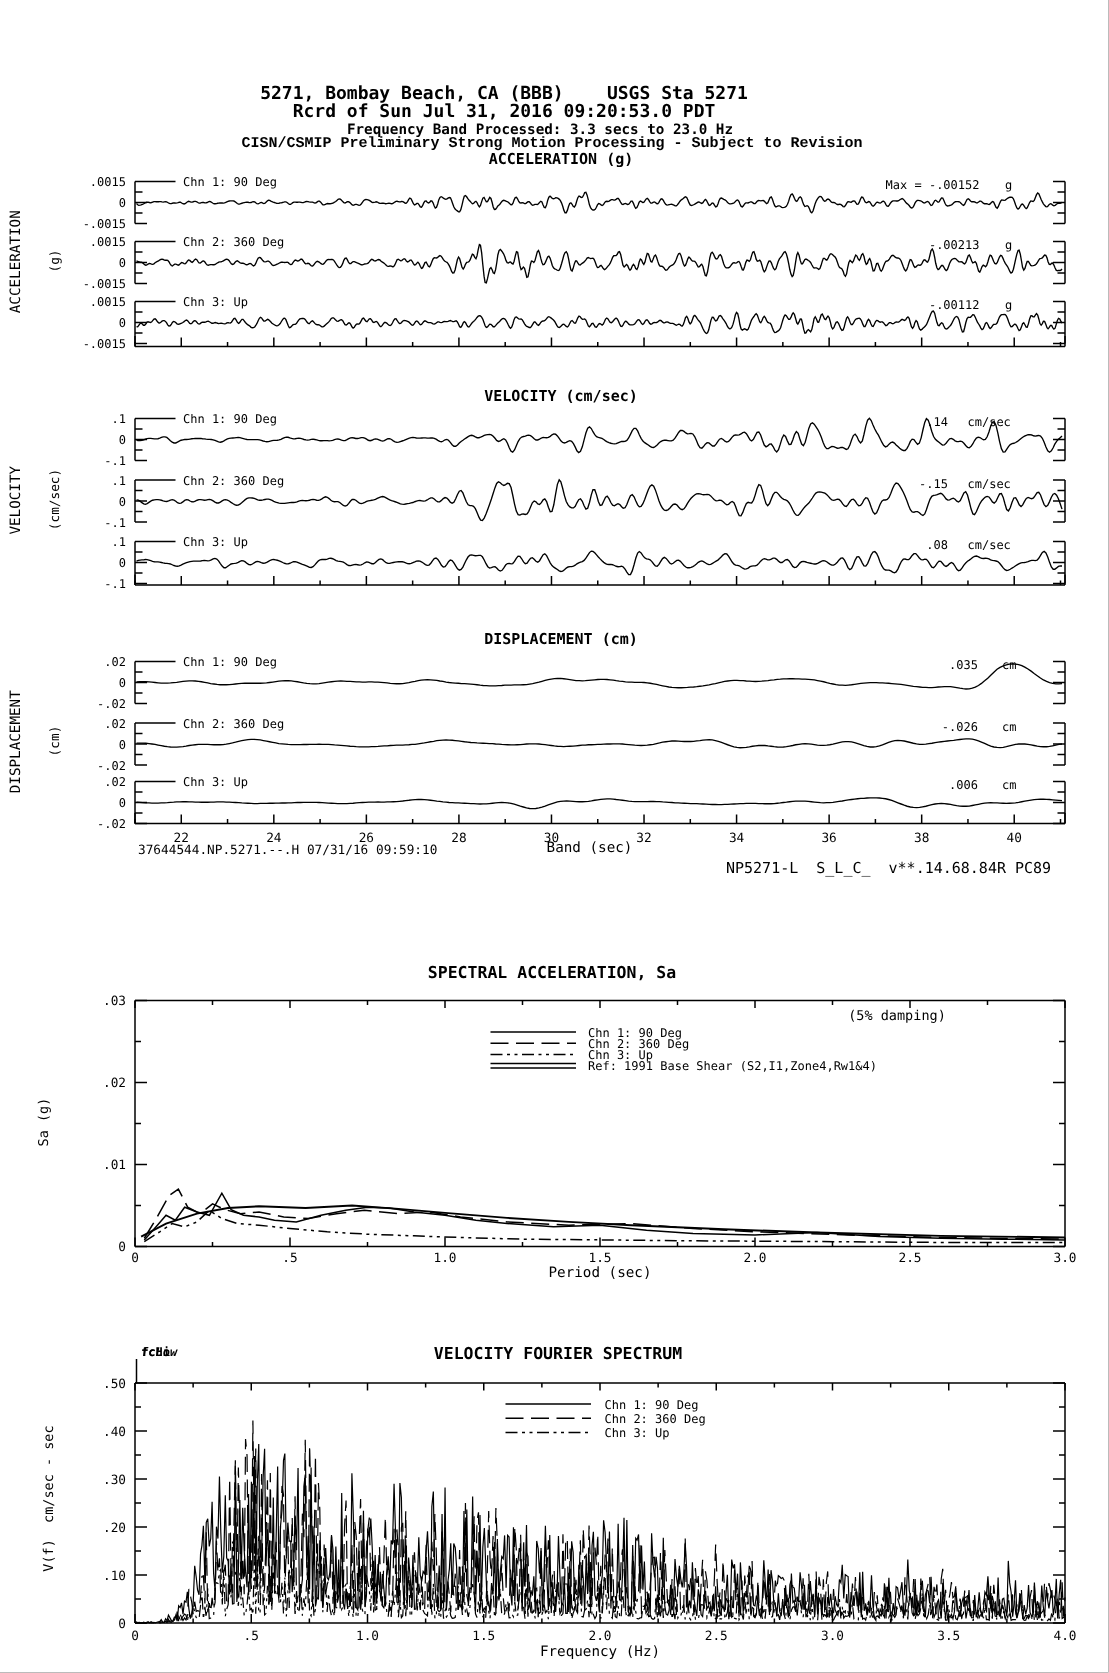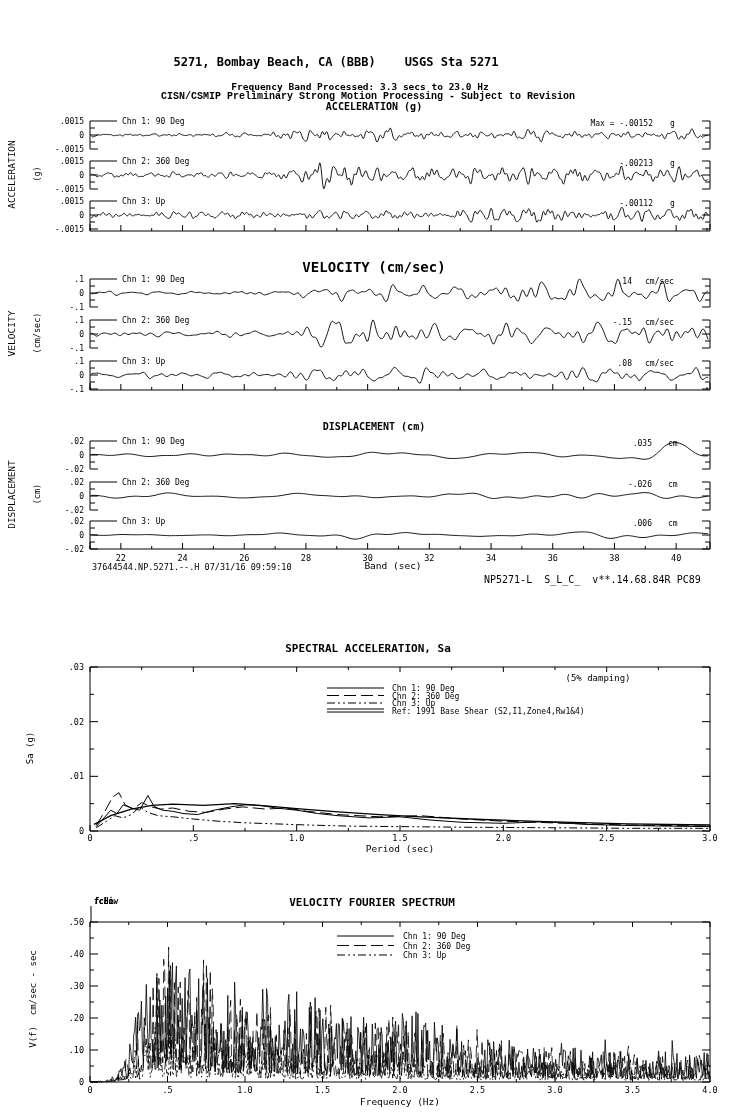--- a/index.html
+++ b/index.html
@@ -422,25 +422,26 @@
       <polyline points="90.0,1082.0 91.0,1082.0 91.9,1081.8 92.9,1081.9 93.9,1081.9 94.9,1081.7 95.8,1081.9 96.8,1081.9 97.8,1081.7 98.7,1081.8 99.7,1081.5 100.7,1081.5 101.6,1081.6 102.6,1081.9 103.6,1081.9 104.6,1081.7 105.5,1081.4 106.5,1081.9 107.5,1081.7 108.4,1081.5 109.4,1081.5 110.4,1081.3 111.3,1081.3 112.3,1081.1 113.3,1080.8 114.3,1080.8 115.2,1080.8 116.2,1078.2 117.2,1079.8 118.1,1079.5 119.1,1075.8 120.1,1081.4 121.0,1079.0 122.0,1077.5 123.0,1076.1 124.0,1076.7 124.9,1080.7 125.9,1075.5 126.9,1079.2 127.8,1079.1 128.8,1069.8 129.8,1075.0 130.8,1078.4 131.7,1078.6 132.7,1079.3 133.7,1070.3 134.6,1061.0 135.6,1079.5 136.6,1071.2 137.5,1078.4 138.5,1059.0 139.5,1079.1 140.5,1078.7 141.4,1078.5 142.4,1077.6 143.4,1057.6 144.3,1055.2 145.3,1055.6 146.3,1047.7 147.2,1046.3 148.2,1069.6 149.2,1046.3 150.2,1077.5 151.1,1072.9 152.1,1069.9 153.1,1050.2 154.0,1064.9 155.0,1027.7 156.0,1045.2 156.9,1048.4 157.9,1051.5 158.9,1071.8 159.9,1048.6 160.8,1070.2 161.8,1065.1 162.8,1077.0 163.7,1076.4 164.7,1069.7 165.7,1059.0 166.7,1073.2 167.6,1072.3 168.6,1076.4 169.6,1037.1 170.5,1075.8 171.5,1038.5 172.5,1075.7 173.4,1074.6 174.4,1038.6 175.4,1042.3 176.4,1076.6 177.3,1075.7 178.3,1057.2 179.3,1070.7 180.2,1050.1 181.2,1073.4 182.2,1048.4 183.1,1055.3 184.1,1064.1 185.1,1061.8 186.1,1057.6 187.0,1068.1 188.0,1054.9 189.0,1076.0 189.9,1051.7 190.9,1077.6 191.9,1062.3 192.8,1046.6 193.8,1052.3 194.8,1046.3 195.8,1045.0 196.7,1077.4 197.7,1060.7 198.7,1075.1 199.6,1072.9 200.6,1059.0 201.6,1077.2 202.6,1065.5 203.5,1072.3 204.5,1053.0 205.5,1042.5 206.4,1075.7 207.4,1077.2 208.4,1058.1 209.3,1077.4 210.3,1072.8 211.3,1037.6 212.3,1043.6 213.2,1052.1 214.2,1036.7 215.2,1074.9 216.1,1048.2 217.1,1055.6 218.1,1074.7 219.0,1062.2 220.0,1072.7 221.0,1077.3 222.0,1072.4 222.9,1077.6 223.9,1060.2 224.9,1068.5 225.8,1063.9 226.8,1065.7 227.8,1072.9 228.7,1071.0 229.7,1057.8 230.7,1056.2 231.7,1071.0 232.6,1077.8 233.6,1054.7 234.6,1072.3 235.5,1078.2 236.5,1059.3 237.5,1078.4 238.5,1077.8 239.4,1070.4 240.4,1045.9 241.4,1072.4 242.3,1076.2 243.3,1076.2 244.3,1050.1 245.2,1055.1 246.2,1060.2 247.2,1073.8 248.2,1037.9 249.1,1075.6 250.1,1054.1 251.1,1073.1 252.0,1045.9 253.0,1060.8 254.0,1063.8 254.9,1070.5 255.9,1071.8 256.9,1065.7 257.9,1074.8 258.8,1077.8 259.8,1066.7 260.8,1078.0 261.7,1059.7 262.7,1070.8 263.7,1061.1 264.6,1048.1 265.6,1078.2 266.6,1066.8 267.6,1078.4 268.5,1077.2 269.5,1057.0 270.5,1077.4 271.4,1060.9 272.4,1050.6 273.4,1076.0 274.4,1077.7 275.3,1051.8 276.3,1051.2 277.3,1049.3 278.2,1073.6 279.2,1055.9 280.2,1064.2 281.1,1063.6 282.1,1073.7 283.1,1075.8 284.1,1076.4 285.0,1077.3 286.0,1053.7 287.0,1061.5 287.9,1077.1 288.9,1055.7 289.9,1078.5 290.8,1078.7 291.8,1057.3 292.8,1078.7 293.8,1078.5 294.7,1061.9 295.7,1079.1 296.7,1076.6 297.6,1078.0 298.6,1076.3 299.6,1071.9 300.5,1077.2 301.5,1078.9 302.5,1078.8 303.5,1078.2 304.4,1068.3 305.4,1057.2 306.4,1068.3 307.3,1067.5 308.3,1076.6 309.3,1059.9 310.3,1075.5 311.2,1073.1 312.2,1077.9 313.2,1072.8 314.1,1059.1 315.1,1056.2 316.1,1062.2 317.0,1075.9 318.0,1078.3 319.0,1066.8 320.0,1075.6 320.9,1053.3 321.9,1078.2 322.9,1073.8 323.8,1078.4 324.8,1060.3 325.8,1074.2 326.7,1078.8 327.7,1064.5 328.7,1058.3 329.7,1078.3 330.6,1075.3 331.6,1063.3 332.6,1064.0 333.5,1060.3 334.5,1076.6 335.5,1077.0 336.4,1075.8 337.4,1069.2 338.4,1070.9 339.4,1078.5 340.3,1078.4 341.3,1076.1 342.3,1077.9 343.2,1067.9 344.2,1077.0 345.2,1076.7 346.2,1059.3 347.1,1059.7 348.1,1069.7 349.1,1071.7 350.0,1079.1 351.0,1058.8 352.0,1077.8 352.9,1054.5 353.9,1065.1 354.9,1076.9 355.9,1073.7 356.8,1078.9 357.8,1065.7 358.8,1078.2 359.7,1063.0 360.7,1077.3 361.7,1075.3 362.6,1068.4 363.6,1075.1 364.6,1073.7 365.6,1079.4 366.5,1065.3 367.5,1072.4 368.5,1060.9 369.4,1077.9 370.4,1061.2 371.4,1056.5 372.3,1063.4 373.3,1076.9 374.3,1076.9 375.3,1075.7 376.2,1055.9 377.2,1056.0 378.2,1056.0 379.1,1074.6 380.1,1056.7 381.1,1079.4 382.1,1075.5 383.0,1073.1 384.0,1053.2 385.0,1075.5 385.9,1058.5 386.9,1064.9 387.9,1077.7 388.8,1078.0 389.8,1073.2 390.8,1072.7 391.8,1066.5 392.7,1078.1 393.7,1049.3 394.7,1077.8 395.6,1076.4 396.6,1079.0 397.6,1077.2 398.5,1053.7 399.5,1070.5 400.5,1079.1 401.5,1074.3 402.4,1055.2 403.4,1050.7 404.4,1073.0 405.3,1054.9 406.3,1077.1 407.3,1077.8 408.2,1078.8 409.2,1067.2 410.2,1077.8 411.2,1078.5 412.1,1070.7 413.1,1077.2 414.1,1078.8 415.0,1060.3 416.0,1071.8 417.0,1073.9 417.9,1078.5 418.9,1076.6 419.9,1078.7 420.9,1072.6 421.8,1078.5 422.8,1062.9 423.8,1074.2 424.7,1079.0 425.7,1079.3 426.7,1078.6 427.7,1078.5 428.6,1070.9 429.6,1070.8 430.6,1063.7 431.5,1061.2 432.5,1079.5 433.5,1076.3 434.4,1078.9 435.4,1079.5 436.4,1079.1 437.4,1065.0 438.3,1078.9 439.3,1060.2 440.3,1079.0 441.2,1059.3 442.2,1078.7 443.2,1068.1 444.1,1070.1 445.1,1067.1 446.1,1070.9 447.1,1060.2 448.0,1079.5 449.0,1074.0 450.0,1079.4 450.9,1064.8 451.9,1078.8 452.9,1077.2 453.8,1077.8 454.8,1072.5 455.8,1069.7 456.8,1079.6 457.7,1076.6 458.7,1069.4 459.7,1078.7 460.6,1080.1 461.6,1079.3 462.6,1069.7 463.6,1079.5 464.5,1080.1 465.5,1079.8 466.5,1074.3 467.4,1069.7 468.4,1069.8 469.4,1071.4 470.3,1059.1 471.3,1078.6 472.3,1076.6 473.3,1072.0 474.2,1078.3 475.2,1063.5 476.2,1079.9 477.1,1078.9 478.1,1078.8 479.1,1063.7 480.0,1079.3 481.0,1079.2 482.0,1079.6 483.0,1079.7 483.9,1067.9 484.9,1064.5 485.9,1079.5 486.8,1069.2 487.8,1062.8 488.8,1079.3 489.7,1078.8 490.7,1079.2 491.7,1058.6 492.7,1079.9 493.6,1078.7 494.6,1076.2 495.6,1079.7 496.5,1065.4 497.5,1076.8 498.5,1063.2 499.5,1079.6 500.4,1078.7 501.4,1071.6 502.4,1072.4 503.3,1079.4 504.3,1074.2 505.3,1065.0 506.2,1074.0 507.2,1070.8 508.2,1079.2 509.2,1071.6 510.1,1079.1 511.1,1066.2 512.1,1063.2 513.0,1076.0 514.0,1072.5 515.0,1067.1 515.9,1075.1 516.9,1068.3 517.9,1077.0 518.9,1076.4 519.8,1079.9 520.8,1072.4 521.8,1067.8 522.7,1076.2 523.7,1079.7 524.7,1067.1 525.6,1065.9 526.6,1079.9 527.6,1073.5 528.6,1071.4 529.5,1071.1 530.5,1074.5 531.5,1062.9 532.4,1067.8 533.4,1067.2 534.4,1076.4 535.4,1078.2 536.3,1071.5 537.3,1067.5 538.3,1078.1 539.2,1070.7 540.2,1080.1 541.2,1066.6 542.1,1079.4 543.1,1080.0 544.1,1080.1 545.1,1080.2 546.0,1067.8 547.0,1065.6 548.0,1080.3 548.9,1078.1 549.9,1075.0 550.9,1070.6 551.8,1078.1 552.8,1071.3 553.8,1079.3 554.8,1079.8 555.7,1080.0 556.7,1077.9 557.7,1076.2 558.6,1073.2 559.6,1066.0 560.6,1079.2 561.5,1071.2 562.5,1078.7 563.5,1077.3 564.5,1077.6 565.4,1077.2 566.4,1076.5 567.4,1077.9 568.3,1069.0 569.3,1079.4 570.3,1079.7 571.3,1079.8 572.2,1080.3 573.2,1062.9 574.2,1069.2 575.1,1079.4 576.1,1078.8 577.1,1080.1 578.0,1076.0 579.0,1066.1 580.0,1078.5 581.0,1071.6 581.9,1075.2 582.9,1078.7 583.9,1080.2 584.8,1063.5 585.8,1077.1 586.8,1079.9 587.7,1076.4 588.7,1063.8 589.7,1072.7 590.7,1068.2 591.6,1065.9 592.6,1078.1 593.6,1075.9 594.5,1080.2 595.5,1078.1 596.5,1076.4 597.4,1071.5 598.4,1072.9 599.4,1073.6 600.4,1074.7 601.3,1071.5 602.3,1077.0 603.3,1074.1 604.2,1071.5 605.2,1079.7 606.2,1064.6 607.2,1064.7 608.1,1063.1 609.1,1073.2 610.1,1079.7 611.0,1074.5 612.0,1077.1 613.0,1075.9 613.9,1071.7 614.9,1061.9 615.9,1079.3 616.9,1075.7 617.8,1079.0 618.8,1076.5 619.8,1069.5 620.7,1078.9 621.7,1078.6 622.7,1063.1 623.6,1071.8 624.6,1079.4 625.6,1080.1 626.6,1079.2 627.5,1076.4 628.5,1064.4 629.5,1073.8 630.4,1080.1 631.4,1080.1 632.4,1072.8 633.3,1075.7 634.3,1078.8 635.3,1065.4 636.3,1073.2 637.2,1079.1 638.2,1079.8 639.2,1076.3 640.1,1064.4 641.1,1078.6 642.1,1078.8 643.1,1065.2 644.0,1064.7 645.0,1064.3 646.0,1076.0 646.9,1072.2 647.9,1080.0 648.9,1080.2 649.8,1068.5 650.8,1076.3 651.8,1078.4 652.8,1071.0 653.7,1073.9 654.7,1076.3 655.7,1078.8 656.6,1071.1 657.6,1079.7 658.6,1079.6 659.5,1080.2 660.5,1065.7 661.5,1078.7 662.5,1071.2 663.4,1068.6 664.4,1079.7 665.4,1074.0 666.3,1066.2 667.3,1073.8 668.3,1078.9 669.2,1074.0 670.2,1079.0 671.2,1075.9 672.2,1079.8 673.1,1074.2 674.1,1080.2 675.1,1079.8 676.0,1079.7 677.0,1079.8 678.0,1069.6 679.0,1074.2 679.9,1070.0 680.9,1066.1 681.9,1079.2 682.8,1080.3 683.8,1080.1 684.8,1077.5 685.7,1075.2 686.7,1078.9 687.7,1080.1 688.7,1070.6 689.6,1080.4 690.6,1072.6 691.6,1079.9 692.5,1067.5 693.5,1077.4 694.5,1080.1 695.4,1079.8 696.4,1076.2 697.4,1079.4 698.4,1080.4 699.3,1079.2 700.3,1080.2 701.3,1074.5 702.2,1080.3 703.2,1080.4 704.2,1070.0 705.1,1066.7 706.1,1067.1 707.1,1075.9 708.1,1072.8 709.0,1071.5 710.0,1080.0" stroke-width="0.8" stroke-dasharray="8 3 2 3 2 3"></polyline>
       <line x1="337" y1="936" x2="394" y2="936" stroke-width="1"></line>
       <text x="403" y="939" font-size="8" text-anchor="start">Chn 1: 90 Deg</text>
       <line x1="337" y1="945.5" x2="394" y2="945.5" stroke-width="1" stroke-dasharray="12 5"></line>
       <text x="403" y="948.5" font-size="8" text-anchor="start">Chn 2: 360 Deg</text>
       <line x1="337" y1="955" x2="394" y2="955" stroke-width="1" stroke-dasharray="8 3 2 3 2 3"></line>
       <text x="403" y="958" font-size="8" text-anchor="start">Chn 3: Up</text>
     </svg>
 
   <div class="abs cx b" style="left:336px;top:55px;font-size:12px;">5271, Bombay Beach, CA (BBB)    USGS Sta 5271</div>
+  <div class="abs cx b" style="left:336px;top:67px;font-size:12px;">Rcrd of Sun Jul 31, 2016 09:20:53.0 PDT</div>
   <div class="abs cx b" style="left:360px;top:81px;font-size:9.5px;">Frequency Band Processed: 3.3 secs to 23.0 Hz</div>
   <div class="abs cx b" style="left:368px;top:91px;font-size:10px;font-family:Liberation Mono, monospace;">CISN/CSMIP Preliminary Strong Motion Processing - Subject to Revision</div>
 
   <div class="abs cx b" style="left:374px;top:101px;font-size:10px;">ACCELERATION (g)</div>
-  <div class="abs cx b" style="left:374px;top:259px;font-size:14px;">VELOCITY (cm/sec)</div>
+  <div class="abs cx b" style="left:374px;top:259px;font-size:10px;">VELOCITY (cm/sec)</div>
   <div class="abs cx b" style="left:374px;top:421px;font-size:10px;">DISPLACEMENT (cm)</div>
 
   <div class="abs rot" style="left:-59px;top:169px;width:140px;font-size:9.5px;">ACCELERATION</div>
   <div class="abs rot" style="left:7px;top:169px;width:60px;font-size:8.5px;">(g)</div>
   <div class="abs rot" style="left:-59px;top:328px;width:140px;font-size:9.5px;">VELOCITY</div>
   <div class="abs rot" style="left:7px;top:328px;width:60px;font-size:8.5px;">(cm/sec)</div>
   <div class="abs rot" style="left:-59px;top:489px;width:140px;font-size:9.5px;">DISPLACEMENT</div>
   <div class="abs rot" style="left:7px;top:489px;width:60px;font-size:8.5px;">(cm)</div>
   <div class="abs rot" style="left:-20px;top:743px;width:100px;font-size:9px;">Sa (g)</div>
   <div class="abs rot" style="left:-67px;top:994px;width:200px;font-size:9px;">V(f)  cm/sec - sec</div>

